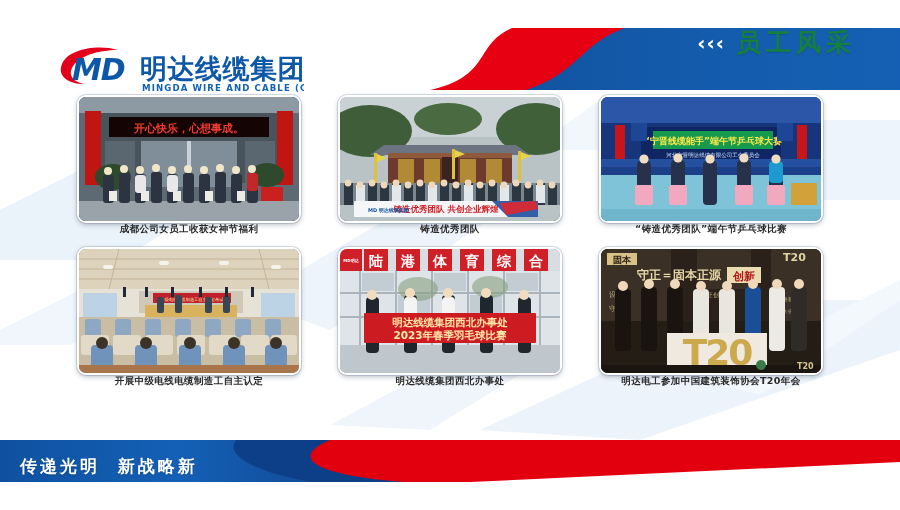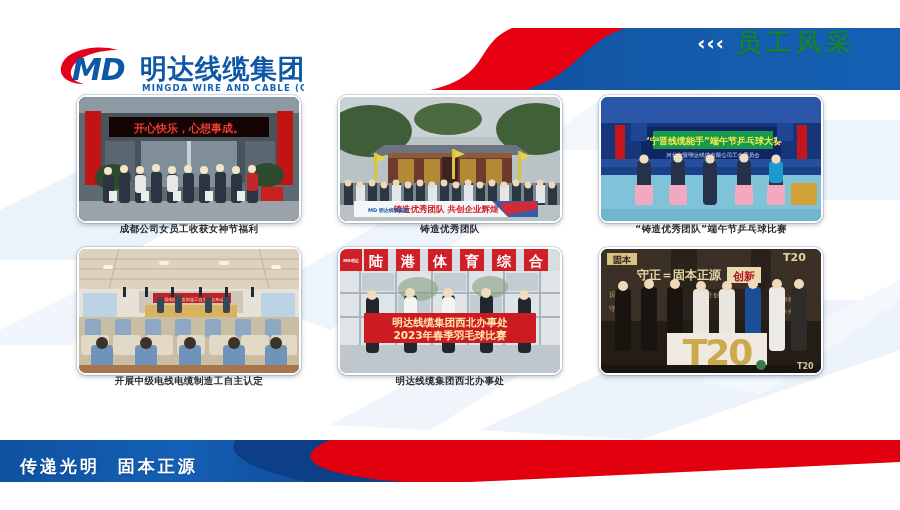--- a/index.html
+++ b/index.html
@@ -515,20 +515,21 @@
             </g>
             <g fill="#efe9df">
               <rect x="66" y="84" width="100" height="38"></rect>
             </g>
             <text x="116" y="116" text-anchor="middle" font-family="DejaVu Sans, sans-serif" font-size="36" font-weight="bold" fill="#cda94e" letter-spacing="-2">T20</text>
             <rect x="0" y="116" width="220" height="8" fill="#1a1511"></rect>
             <circle cx="160" cy="116" r="5" fill="#3a7a4a"></circle>
             <text x="196" y="120" font-family="DejaVu Sans, sans-serif" font-size="8" font-weight="bold" fill="#d5c48e">T20</text>
           </svg>
         </div>
+        <div class="caption">明达电工参加中国建筑装饰协会T20年会</div>
       </div>
     </div>
   </div>
 
   <div class="footer">
     <svg width="900" height="72" viewBox="0 0 900 72" preserveAspectRatio="none">
       <defs>
         <linearGradient id="fgrad" x1="0" y1="0" x2="1" y2="0">
           <stop offset="0" stop-color="#0f51a0"></stop>
           <stop offset="0.45" stop-color="#1460b6"></stop>
@@ -540,16 +541,16 @@
       <rect x="0" y="2" width="300" height="42" fill="url(#fgrad)"></rect>
       <path d="M0,2 L360,2 C320,20 360,40 460,44 L0,44 Z" fill="url(#fgrad)"></path>
 
       <path d="M252,2 L360,2 C318,18 330,36 430,44 L330,44 C268,34 238,18 252,2 Z" fill="#0c3f87"></path>
 
       <path d="M300,2 L900,2 L900,24 L470,44 L352,44 C300,30 288,14 300,2 Z" fill="#e2000f"></path>
 
       <path d="M0,2 L318,2 C278,18 300,38 400,44 L0,44 Z" fill="url(#fgrad)"></path>
       <path d="M236,2 L330,2 C292,18 306,36 404,44 L312,44 C256,34 224,18 236,2 Z" fill="#0c3f87"></path>
     </svg>
-    <div class="footer-text">传递光明  固本正源</div>
+    <div class="footer-text">传递光明  新战略新</div>
   </div>
 
 </div>
 
 </body></html>

